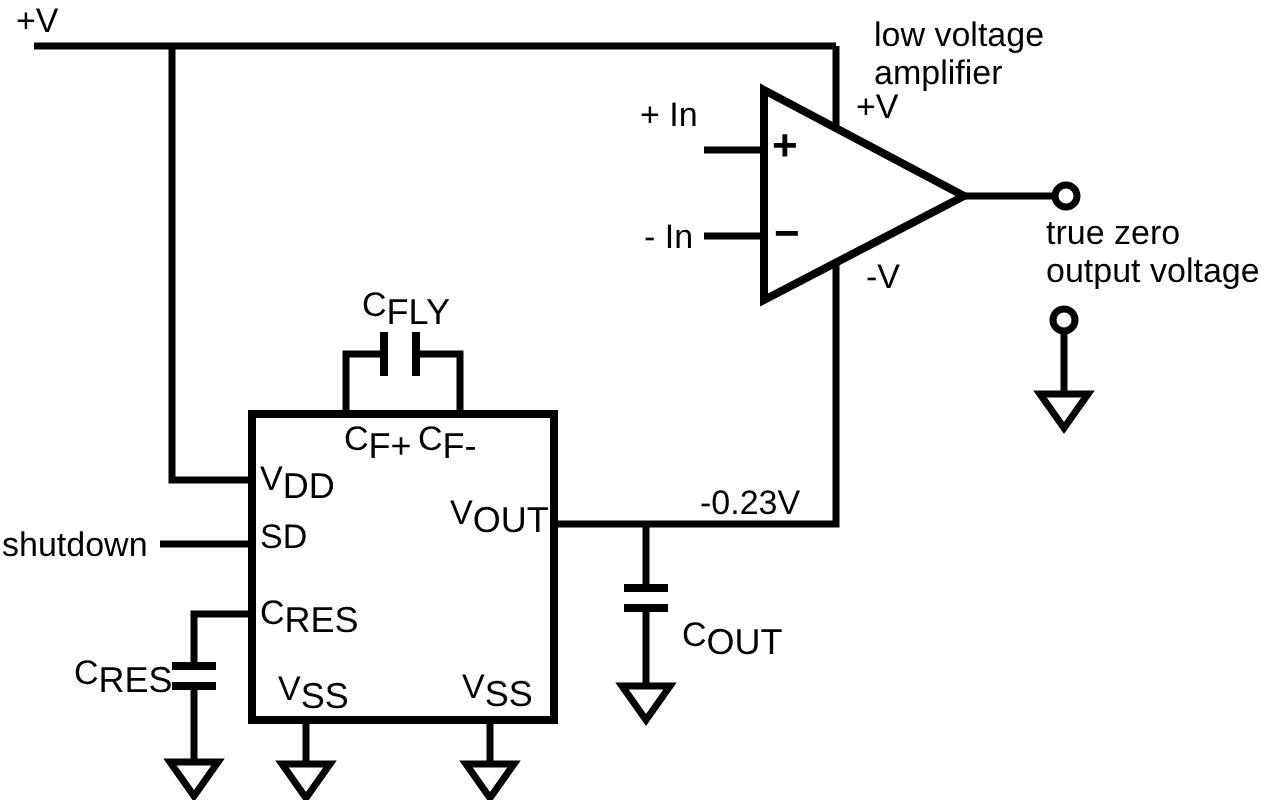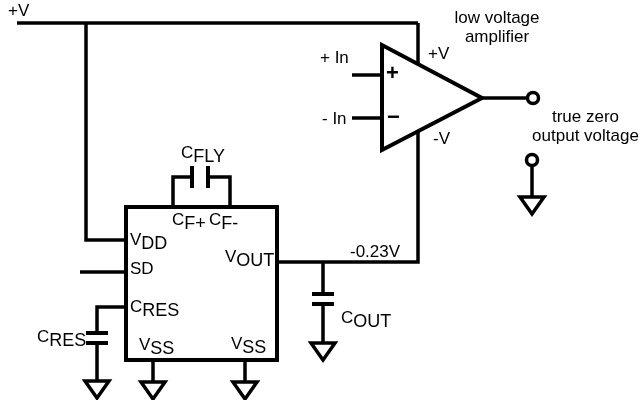--- a/index.html
+++ b/index.html
@@ -16,21 +16,21 @@
     position:absolute;
     font-size:17px;
     line-height:19px;
     color:#000;
     white-space:pre-line;
   }
   .lbl .sub{
     font-size:18px;
     vertical-align:-4px;
   }
-  .center{text-align:center;}
+  .center{text-align:left;}
   .right{text-align:left;}
   .sign{
     font-size:22px;
     font-weight:bold;
     line-height:22px;
   }
 </style>
 </head>
 <body>
 
@@ -92,20 +92,21 @@
   <div class="lbl" style="left:322px;top:109px">- In</div>
 
   <div class="lbl sign" style="left:386px;top:62px">+</div>
   <div class="lbl sign" style="left:387px;top:106px">−</div>
 
   <div class="lbl center" style="left:523px;top:107px;width:125px">true zero
 output voltage</div>
 
   <div class="lbl right" style="left:350px;top:242px;width:66px">-0.23V</div>
 
+  <div class="lbl" style="left:1px;top:263px">shutdown</div>
 
   <div class="lbl" style="left:181px;top:143px"><span>C</span><span class="sub">FLY</span></div>
   <div class="lbl" style="left:37px;top:327px"><span>C</span><span class="sub">RES</span></div>
   <div class="lbl" style="left:341px;top:308px"><span>C</span><span class="sub">OUT</span></div>
 
   <div class="lbl" style="left:172px;top:210px"><span>C</span><span class="sub">F+</span></div>
   <div class="lbl" style="left:209px;top:210px"><span>C</span><span class="sub">F-</span></div>
   <div class="lbl" style="left:130px;top:230px"><span>V</span><span class="sub">DD</span></div>
   <div class="lbl" style="left:130px;top:259px"><span>SD</span><span class="sub"></span></div>
   <div class="lbl" style="left:130px;top:297px"><span>C</span><span class="sub">RES</span></div>

